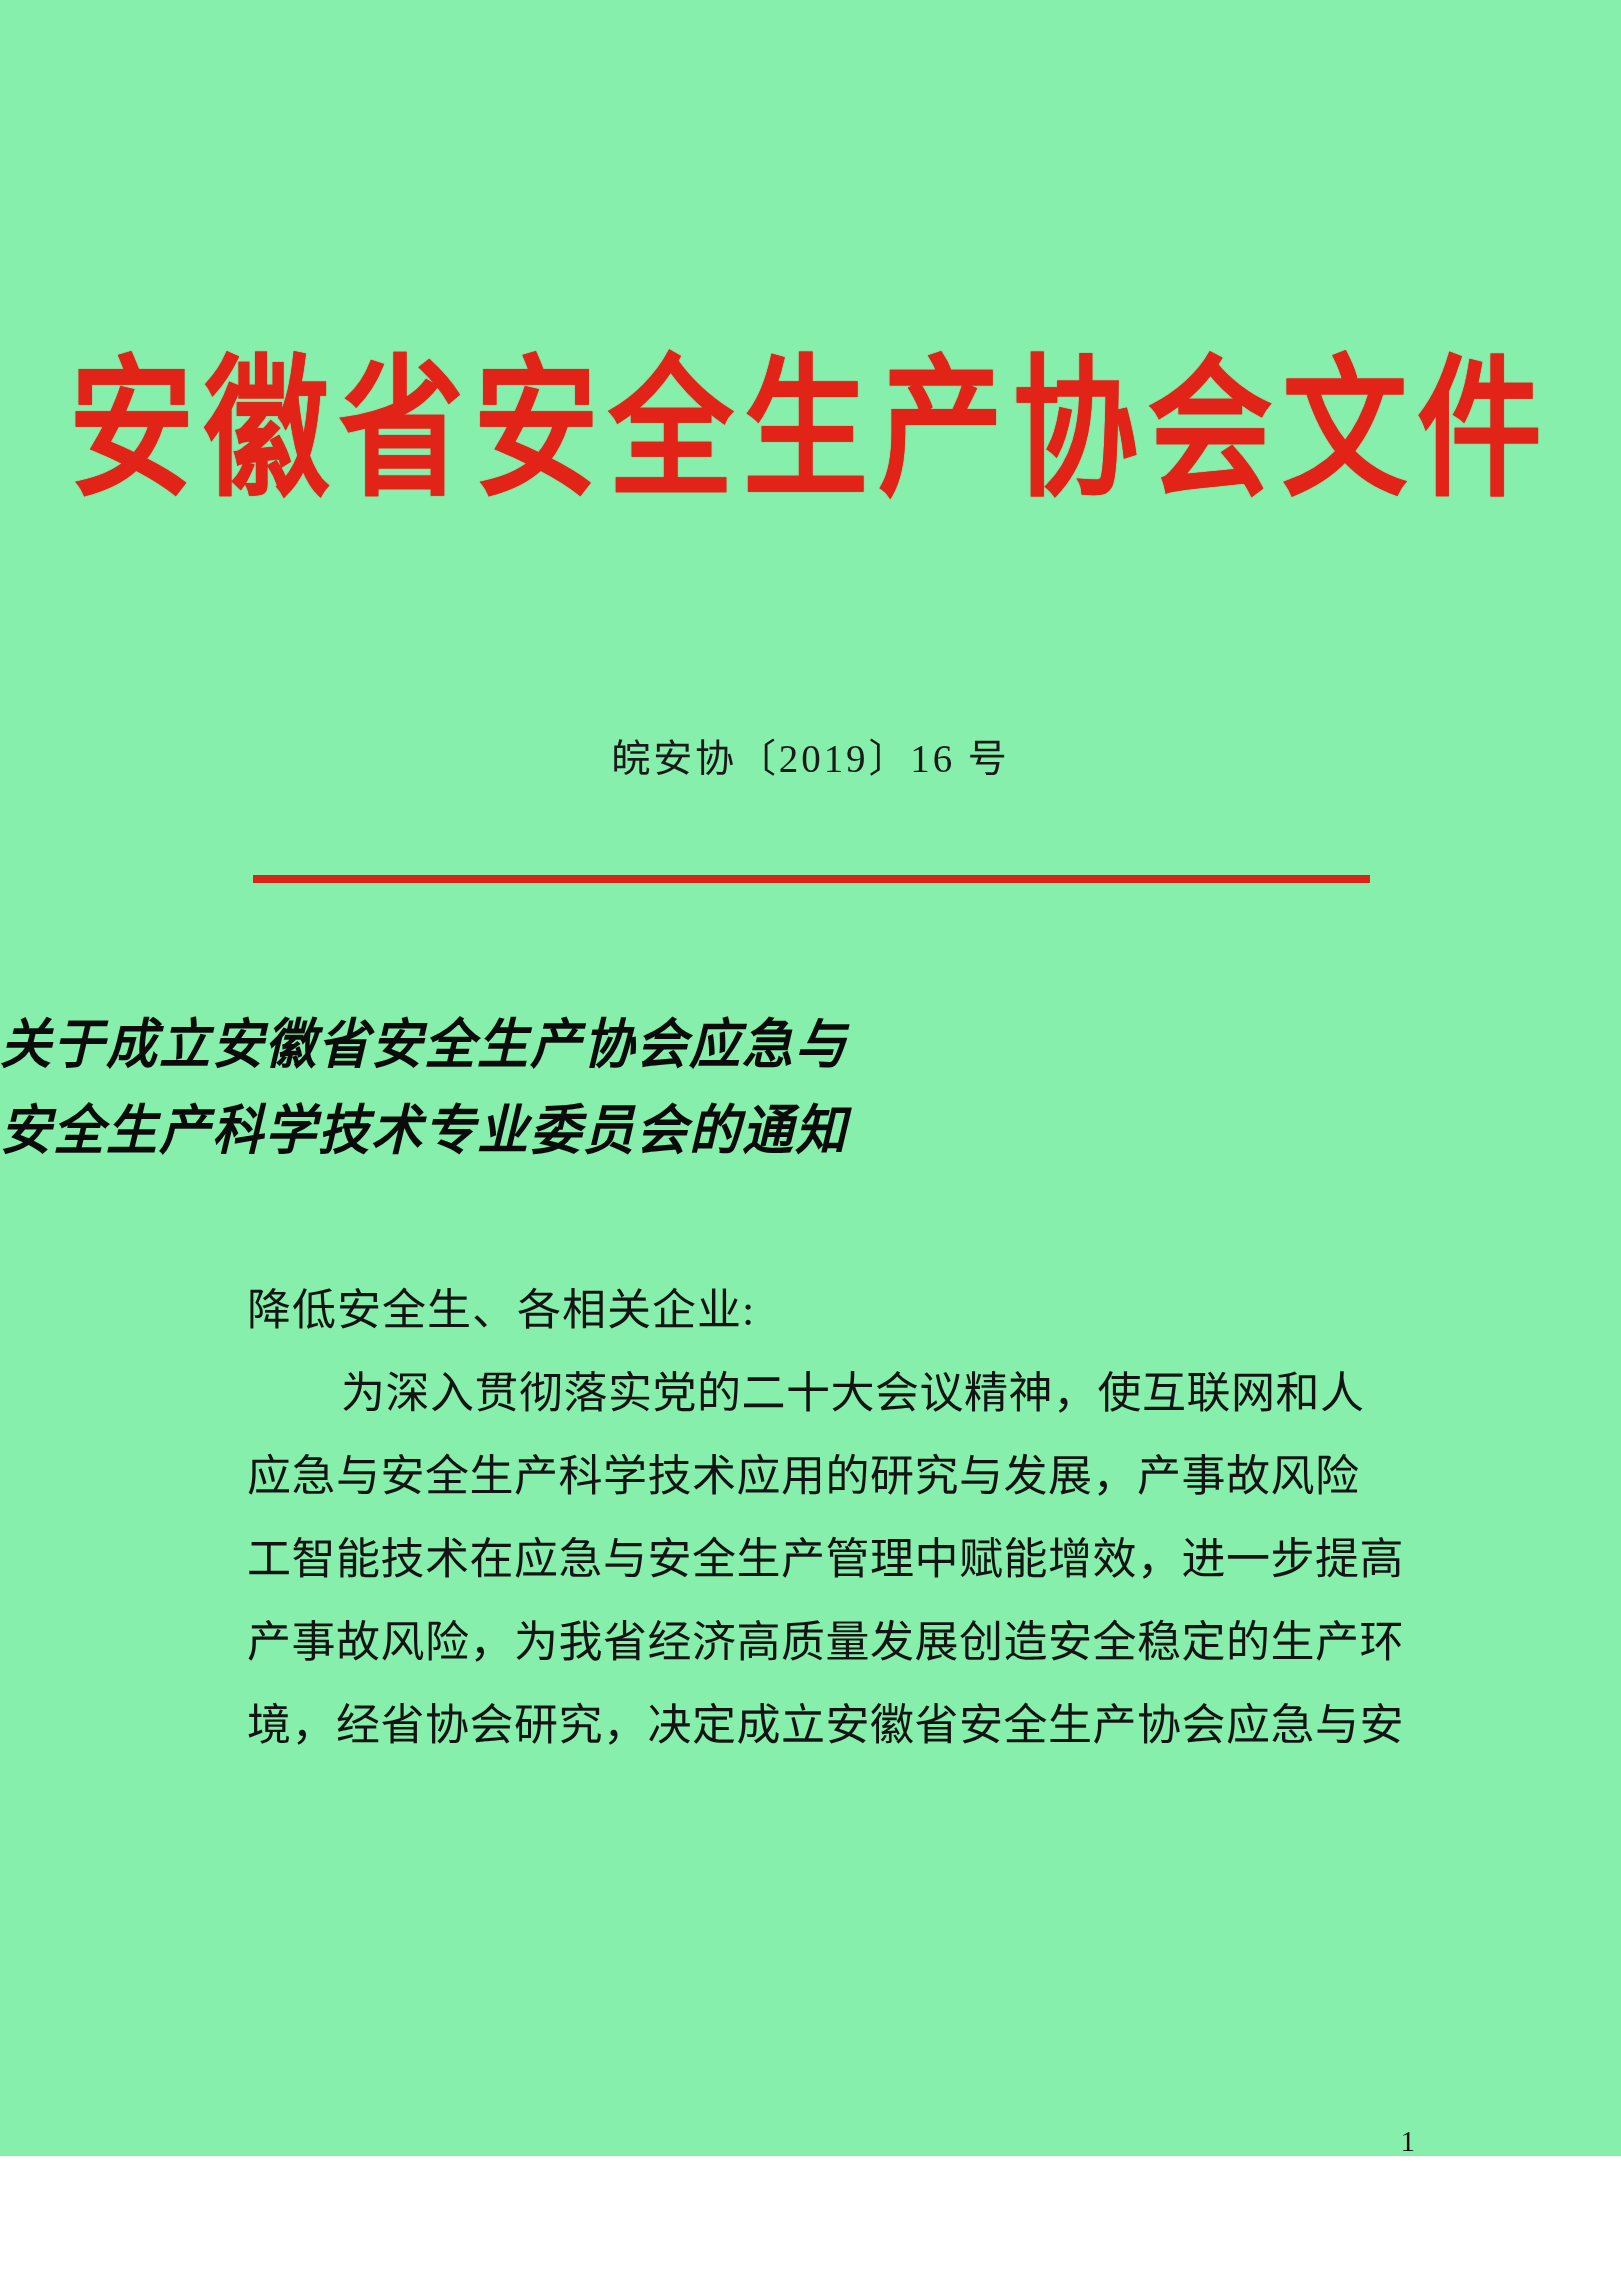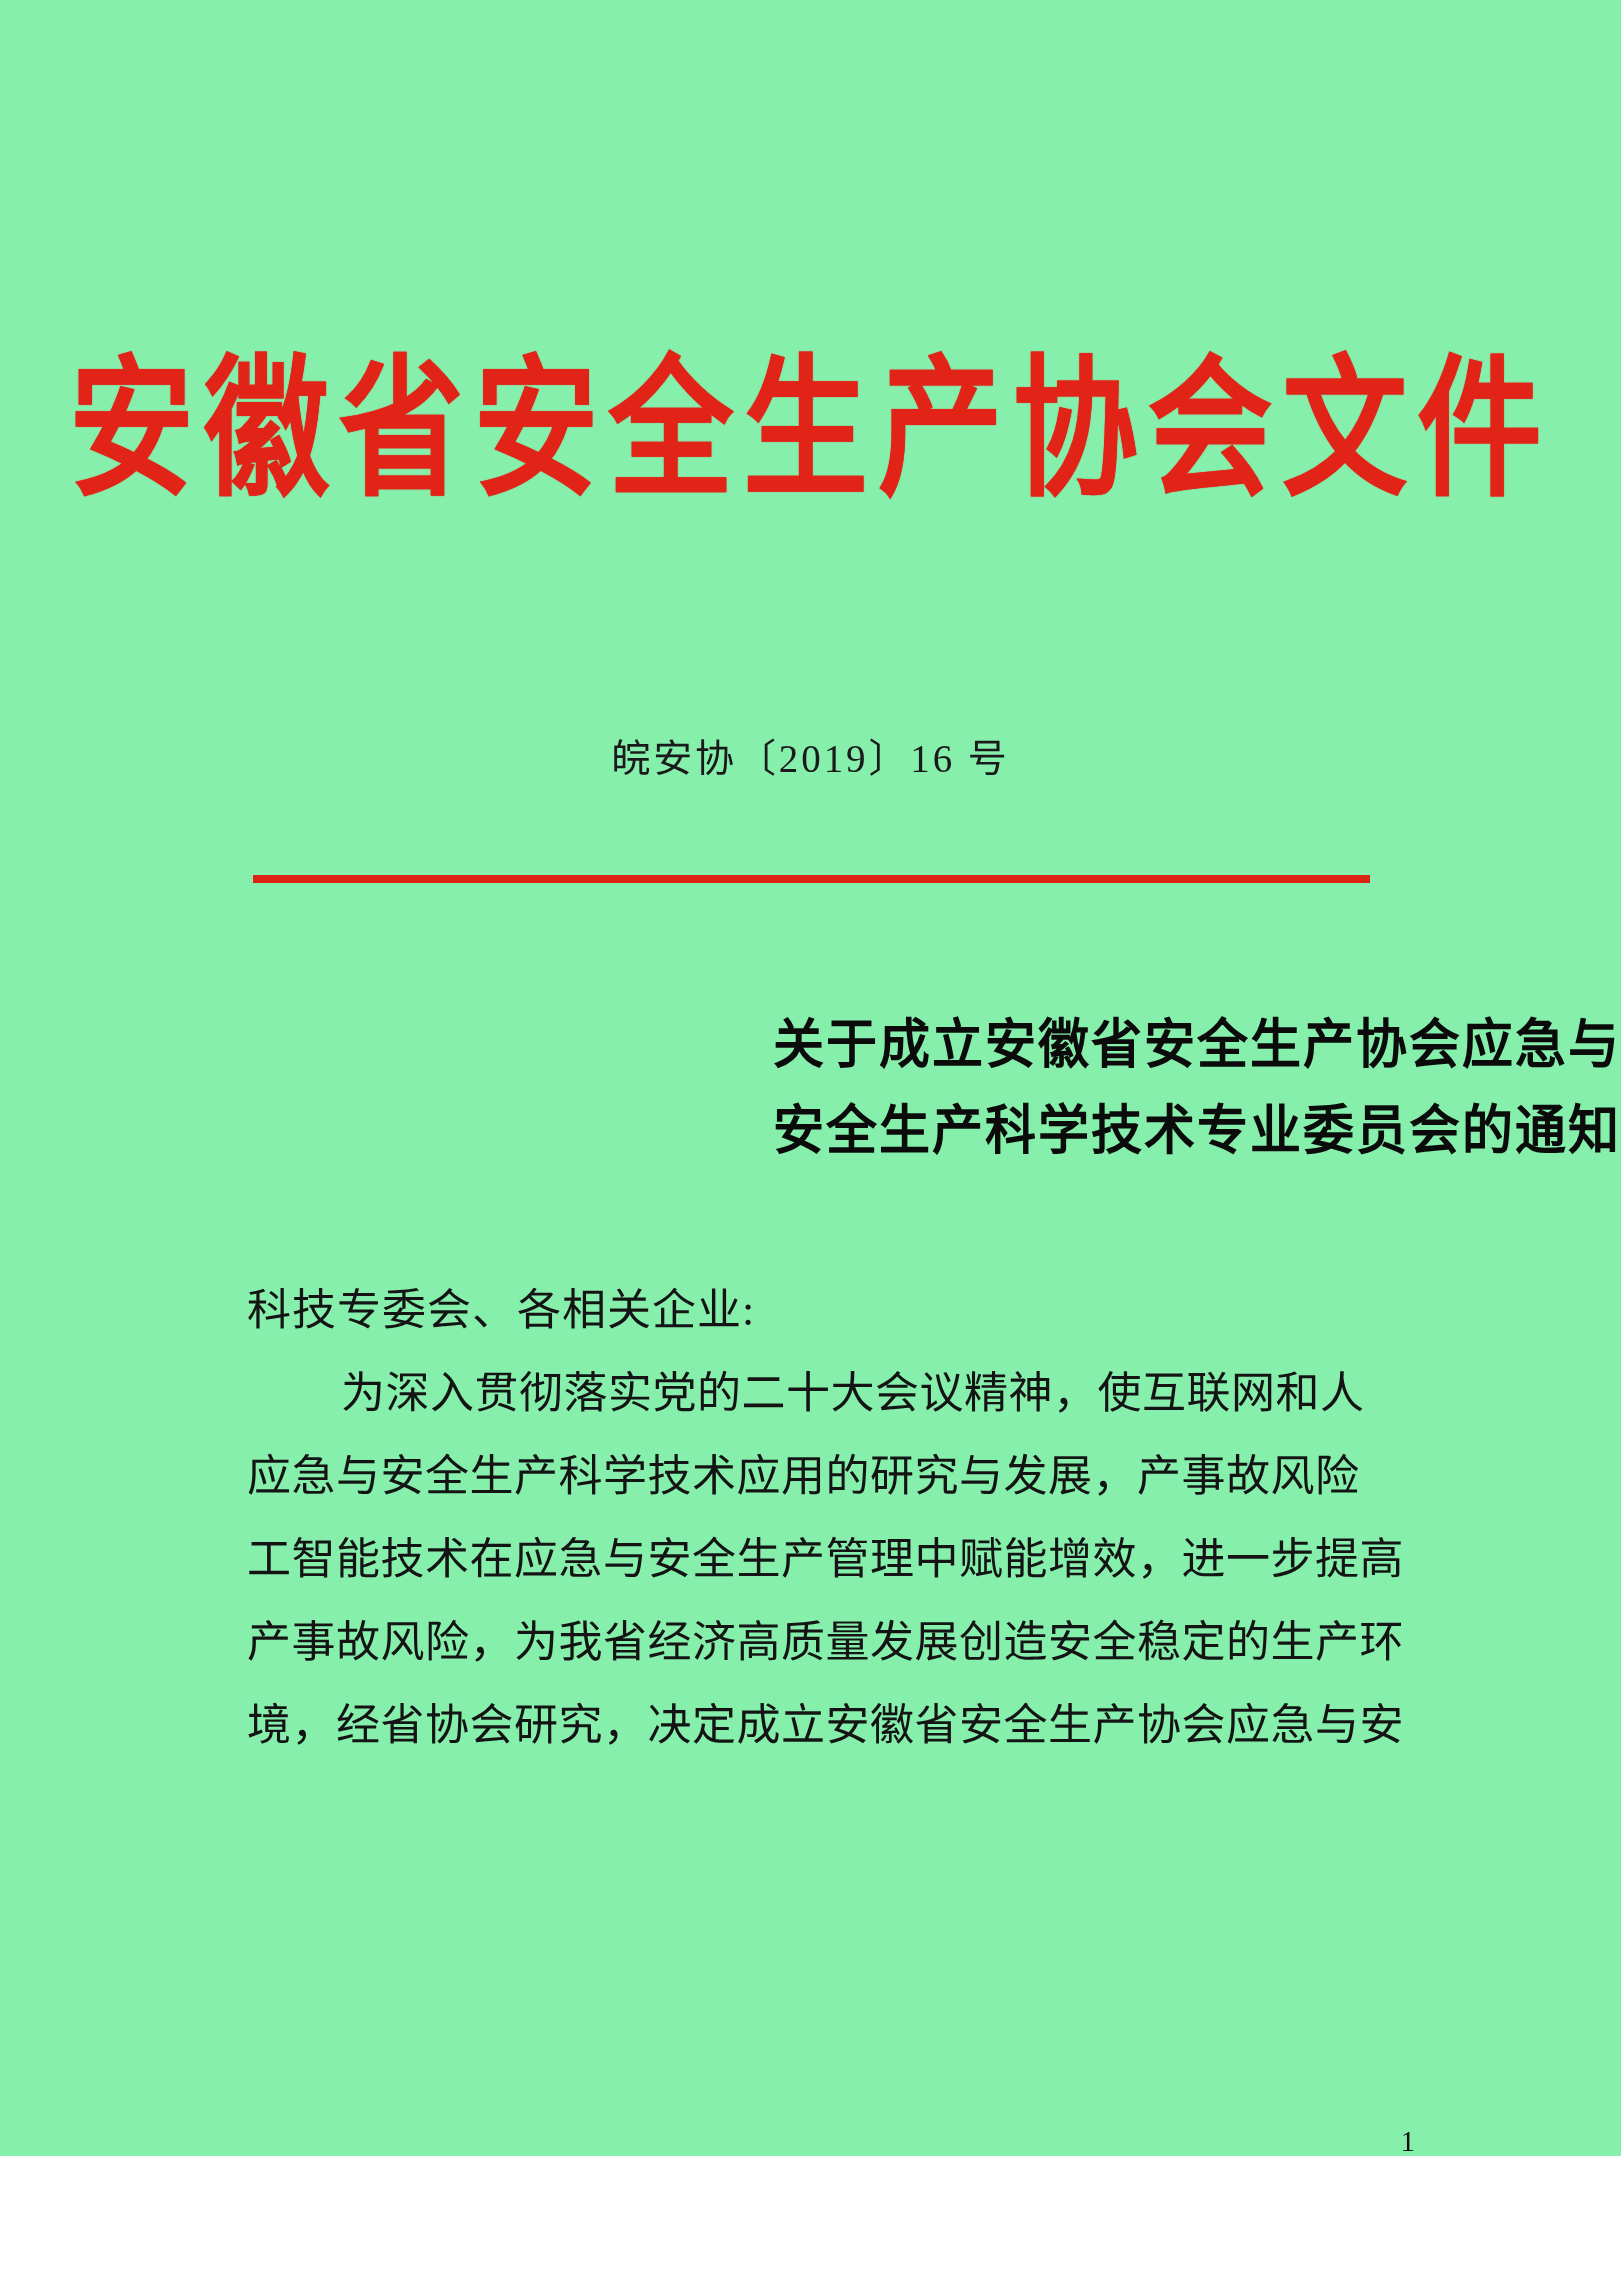--- a/index.html
+++ b/index.html
@@ -69,23 +69,24 @@
     width: 1117px;
     top: 875px;
     height: 7.8px;
     background: #dd2316;
   }
 
   
   .doc-title {
     position: absolute;
     left: 0;
-    right: 0;
+    right: 6px;
     top: 1002px;
-    text-align: right;
+    text-align: left;
+    font-style: italic;
   }
   .doc-title-line {
     font-family: "DejaVu Sans", "Liberation Sans", sans-serif;
     font-weight: 700;
     font-size: 51px;
     letter-spacing: 2px;
     line-height: 86px;
     color: #0b0b0b;
     white-space: nowrap;
     transform: scaleY(1.06);
@@ -142,21 +143,21 @@
   </div>
 
   <div class="red-rule"></div>
 
   <div class="doc-title">
     <div class="doc-title-line">关于成立安徽省安全生产协会应急与</div>
     <div class="doc-title-line">安全生产科学技术专业委员会的通知</div>
   </div>
 
   <div class="body-block">
-    <div class="salutation">科技专委会、各相关企业:</div>
+    <div class="salutation">降低安全生、各相关企业:</div>
     <div class="body-line indent">为深入贯彻落实党的二十大会议精神，使互联网和人</div>
     <div class="body-line">应急与安全生产科学技术应用的研究与发展，产事故风险</div>
     <div class="body-line">工智能技术在应急与安全生产管理中赋能增效，进一步提高</div>
     <div class="body-line">产事故风险，为我省经济高质量发展创造安全稳定的生产环</div>
     <div class="body-line">境，经省协会研究，决定成立安徽省安全生产协会应急与安</div>
   </div>
 
   <div class="page-number">1</div>
 
 </div>

